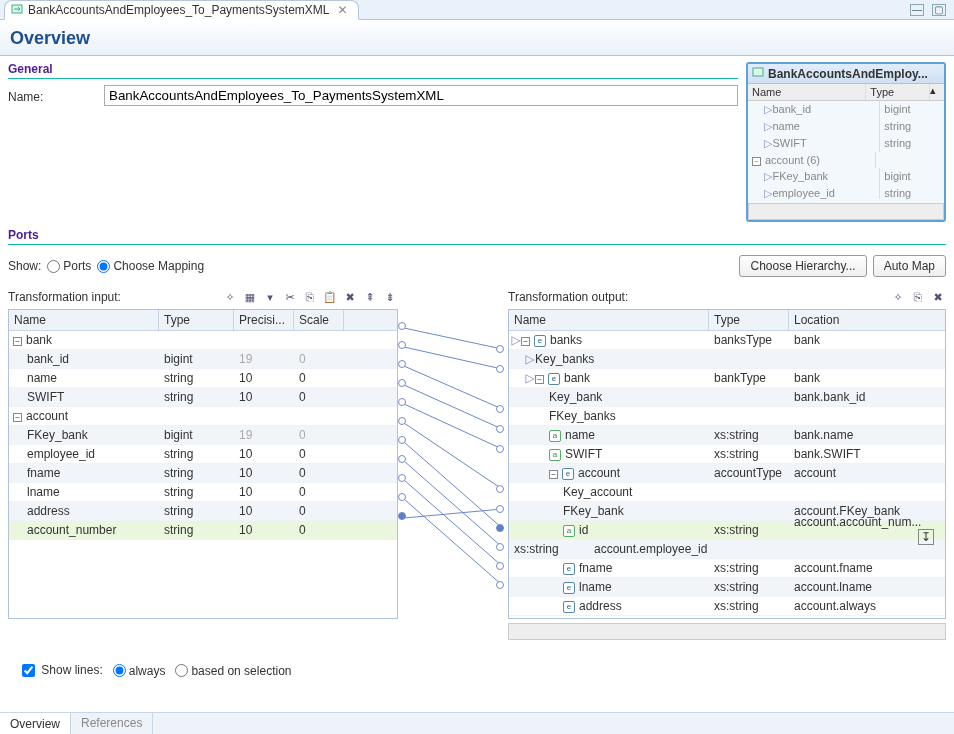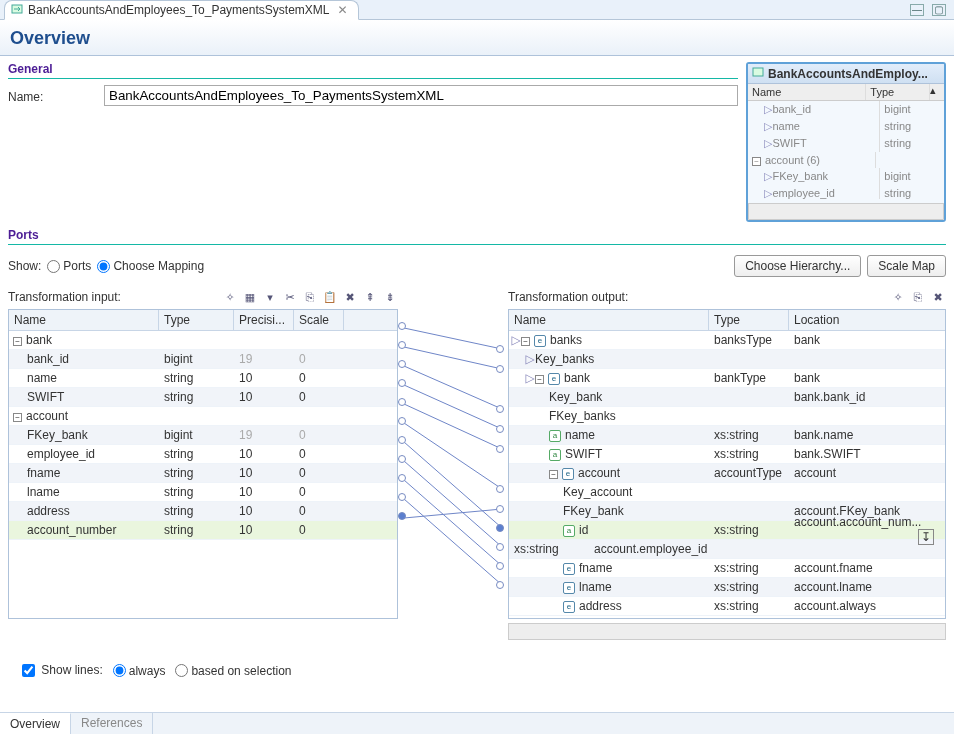--- a/index.html
+++ b/index.html
@@ -211,21 +211,21 @@
     <label class="radio">
       <input type="radio" name="showmode" style=""> 
         <span>Ports</span>
     </label>
     <label class="radio">
       <input type="radio" name="showmode" checked="" style=""> 
         <span>Choose Mapping</span>
     </label>
     <div class="ports-buttons">
       <div class="btn">Choose Hierarchy...</div>
-      <div class="btn">Scale Map</div>
+      <div class="btn">Auto Map</div>
     </div>
   </div>
 
   <div class="panels">
 
     <div class="panel-left">
       <div class="panel-header">
         <span class="label">Transformation input:</span>
         <div class="tools" id="in-tools">
             <div class="tool">✧</div>

